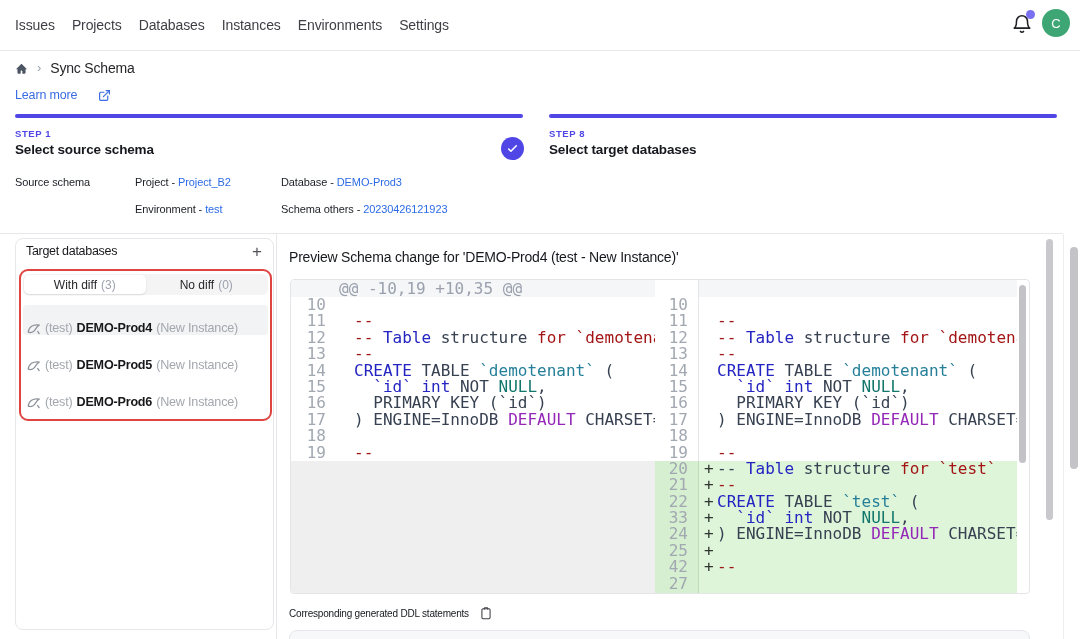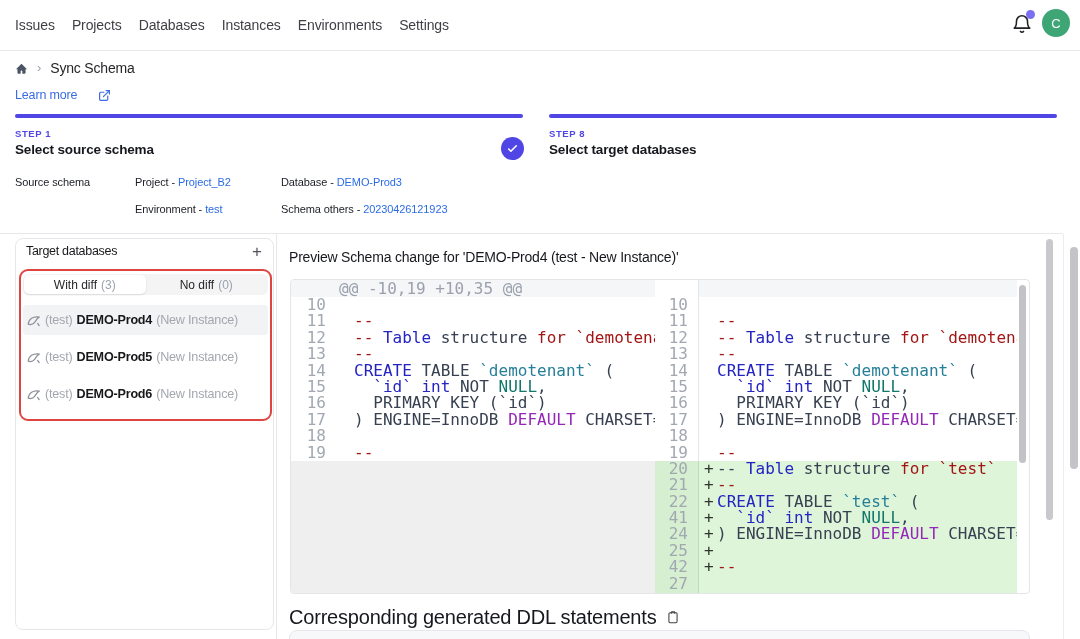--- a/index.html
+++ b/index.html
@@ -60,21 +60,21 @@
   #target-title { left:26px; top:244px; font-size:12.5px; font-weight:500; color:#18181b; letter-spacing:-0.3px; }
   #target-add { left:245px; top:240px; width:24px; height:24px; display:flex; align-items:center; justify-content:center;
                 color:#52525b; font-size:17px; font-weight:400; cursor:pointer; }
   #red-box { left:19px; top:269px; width:253px; height:152px; border:2.5px solid #df4540; border-radius:9px; background:transparent; }
   #db-tabs { left:23px; top:274px; width:245px; height:21px; background:#f4f4f5; border-radius:6px; display:flex; padding:1px; }
   .db-tab { flex:1; display:flex; align-items:center; justify-content:center; gap:4px; font-size:12px;
             color:#27272a; border-radius:5px; cursor:pointer; }
   .db-tab .count { color:#9ca3af; }
   .db-tab.active { background:#fff; box-shadow:0 1px 2px rgba(0,0,0,0.12); font-weight:500; }
   #db-list { left:23px; top:305px; width:245px; }
-  .db-row { height:30px; margin-bottom:7px; display:flex; align-items:center; gap:4px; padding-left:4px;
+  .db-row { height:30px; margin-bottom:7px; display:flex; align-items:flex-end; gap:4px; padding-left:4px;
             border-radius:4px; font-size:12.6px; letter-spacing:-0.2px; cursor:pointer; white-space:nowrap; overflow:hidden; }
   .db-row.selected { background:#f2f3f5; }
   .db-env, .db-suffix { color:#a3a7ae; }
   .db-name { color:#18181b; font-weight:700; }
 
   
   #preview-title { left:289px; top:249px; font-size:14px; color:#16181d; letter-spacing:-0.2px; }
   #diff-box { left:290px; top:279px; width:740px; height:315px; border:1px solid #e4e5e9; border-radius:4px;
               background:#fff; overflow:hidden; }
   .mono { font-family:"DejaVu Sans Mono", monospace; font-size:16px; line-height:16.4px; }
@@ -96,21 +96,21 @@
   #right-code    { left:408px; width:318px; overflow:hidden; }
   .code-line { white-space:pre; height:16.4px; }
   .num-line { height:16.4px; }
   .marker { display:inline-block; width:18px; padding-left:5px; color:#30342f; }
   #diff-scroll-thumb { position:absolute; left:728px; top:5px; width:7px; height:178px; background:#c3c3c7; border-radius:3.5px; }
 
   
 
   
   #ddl-title-row { left:289px; top:606px; display:flex; align-items:center; gap:10px; }
-  #ddl-title { font-size:20px; color:#16181d; letter-spacing:-0.2px; }
+  #ddl-title { font-size:10px; color:#16181d; letter-spacing:-0.2px; }
   #ddl-copy { cursor:pointer; display:flex; }
   #ddl-box { left:289px; top:630px; width:741px; height:12px; background:#f7f8f9;
              border:1px solid #e5e7eb; border-radius:8px 8px 0 0; }
 
   
   #page-scroll-thumb  { left:1046px; top:239px; width:7px; height:281px; background:#c9c9cd; border-radius:3.5px; }
   #outer-scroll-thumb { left:1070px; top:247px; width:8px; height:222px; background:#c4c4c8; border-radius:4px; }
 
   svg { display:block; }
 </style>
@@ -283,21 +283,21 @@
       <div class="num-line">13</div>
       <div class="num-line">14</div>
       <div class="num-line">15</div>
       <div class="num-line">16</div>
       <div class="num-line">17</div>
       <div class="num-line">18</div>
       <div class="num-line">19</div>
       <div class="num-line">20</div>
       <div class="num-line">21</div>
       <div class="num-line">22</div>
-      <div class="num-line">41</div>
+      <div class="num-line">33</div>
       <div class="num-line">24</div>
       <div class="num-line">25</div>
       <div class="num-line">42</div>
       <div class="num-line">27</div>
     </div>
   <div class="pane-lines mono abs" id="right-code">
       <div class="code-line"><span class="marker"> </span></div>
       <div class="code-line"><span class="marker"> </span><span style="color: rgb(163, 21, 21);">--</span></div>
       <div class="code-line"><span class="marker"> </span><span style="color: rgb(163, 21, 21);">--</span><span style="color: rgb(55, 65, 81);"> </span><span style="color: rgb(36, 36, 194);">Table</span><span style="color: rgb(55, 65, 81);"> structure </span><span style="color: rgb(163, 21, 21);">for</span><span style="color: rgb(55, 65, 81);"> </span><span style="color: rgb(163, 21, 21);">`demotenant`</span></div>
       <div class="code-line"><span class="marker"> </span><span style="color: rgb(163, 21, 21);">--</span></div>

